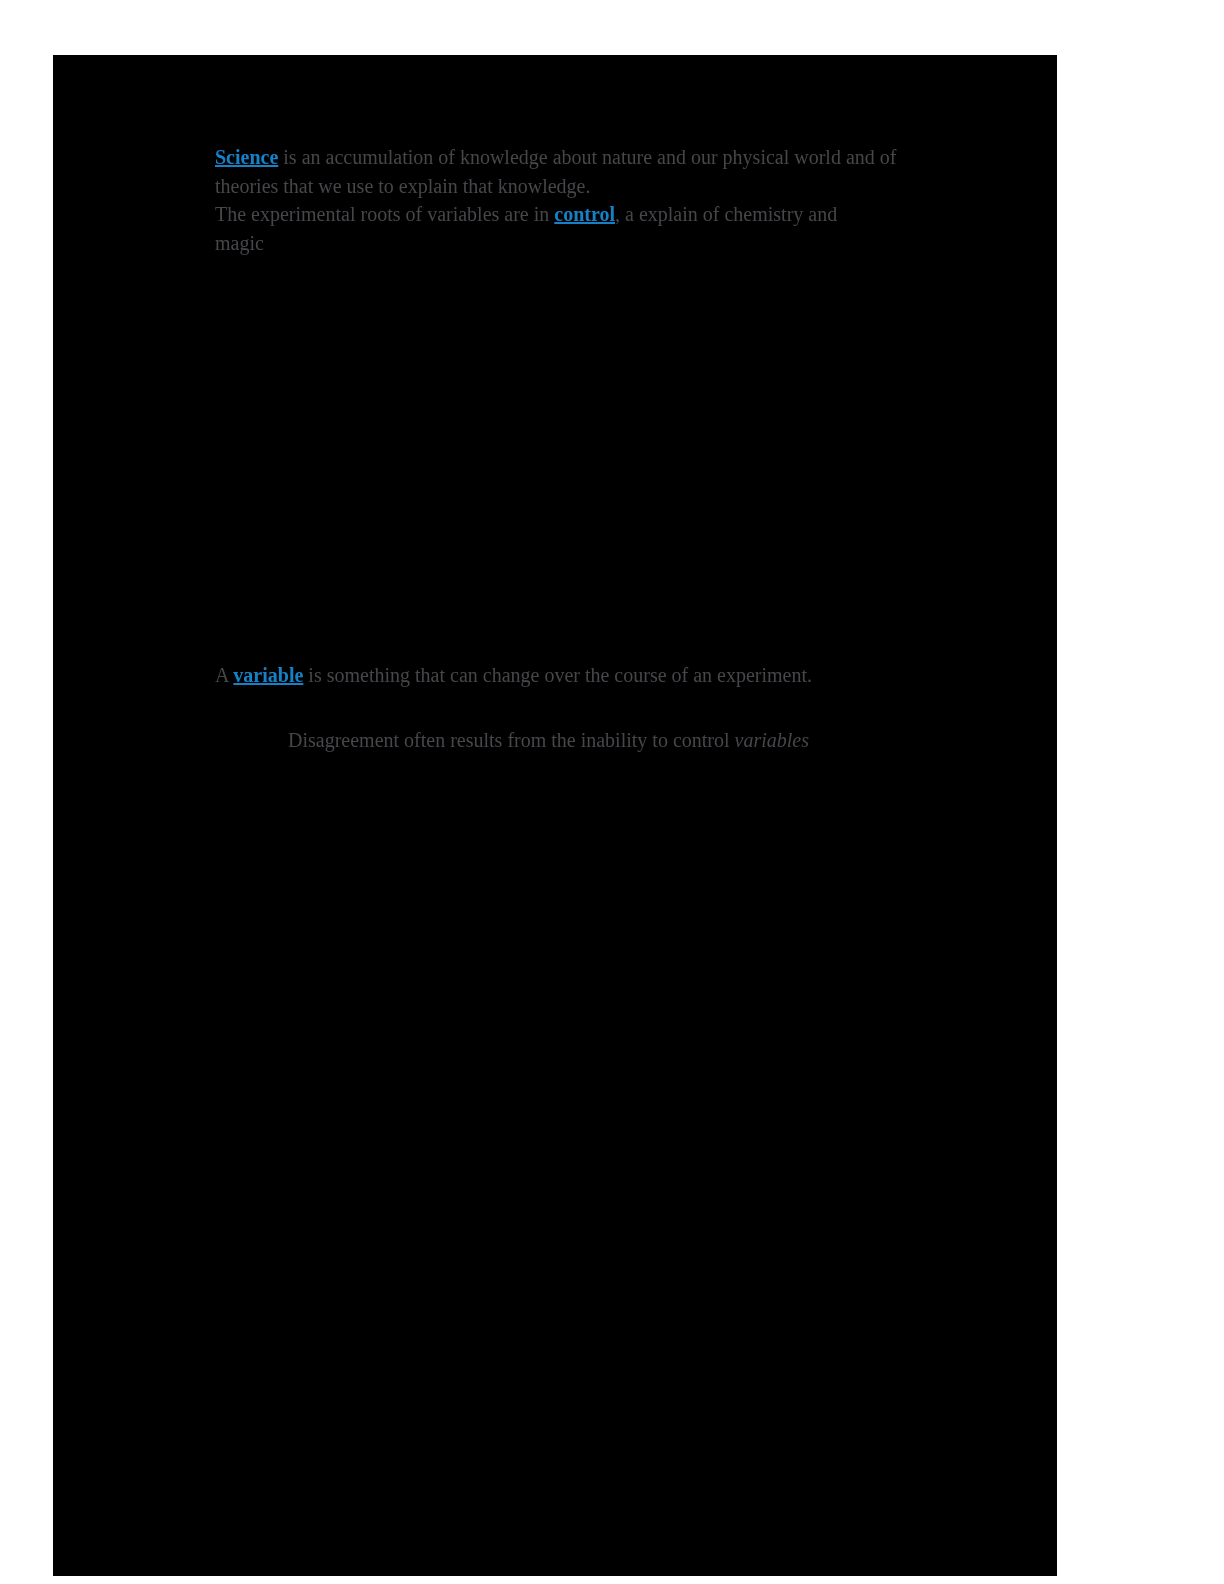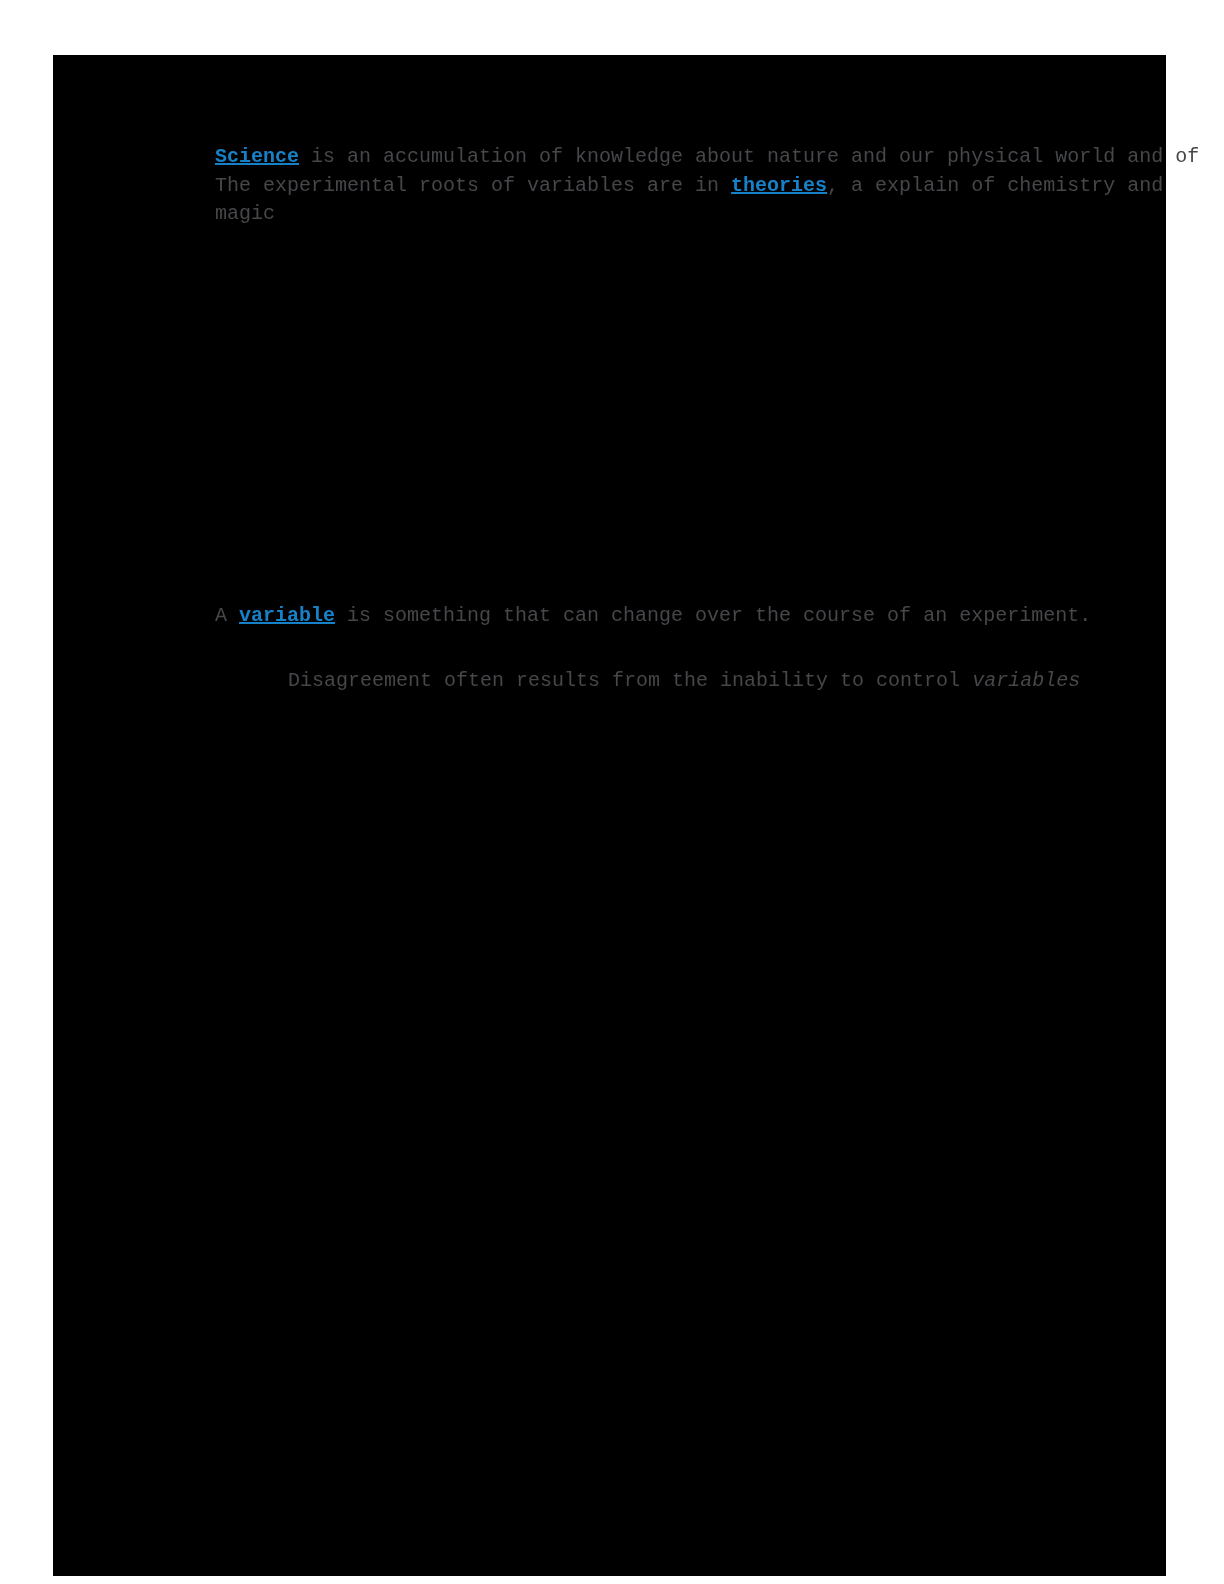--- a/index.html
+++ b/index.html
@@ -12,54 +12,54 @@
   html,body{width:1224px;height:1584px;background:var(--canvas-bg);overflow:hidden;}
   .canvas{
     position:relative;
     width:1224px;height:1584px;
     background:var(--canvas-bg);
     font-family:"Liberation Serif","DejaVu Serif",serif;
   }
   .page{
     position:absolute;
     left:53px;top:55px;
-    width:1113px;height:1521px;
+    width:1004px;height:1521px;
     background:var(--page-bg);
-    font-family:Liberation Mono, monospace;
   }
   .para{
     position:absolute;
     left:162px;
     width:920px;
     font-size:20px;
     line-height:28.6px;
     color:var(--body-text);
   }
   .para-science{top:88px;}
-  .para-variable{top:547px;}
+  .para-variable{top:606px;}
   .line{white-space:pre;}
   .line.indent{padding-left:73px;margin-top:36px;}
   .run.body{color:var(--body-text);}
   .run.link{
     color:var(--link);
     font-weight:700;
     text-decoration:underline;
     text-decoration-color:var(--link);
     cursor:pointer;
   }
   .run.italic{color:var(--body-text);font-style:italic;}
 </style>
 </head>
 <body>
 
 <div class="canvas">
   <div class="page">
     <div class="para para-science" id="para-0">
         <div class="line"><span class="run link">Science</span><span class="run body"> is an accumulation of knowledge about nature and our physical world and of</span></div>
-        <div class="line"><span class="run body">The experimental roots of variables are in </span><span class="run link">theories</span><span class="run body">, a explain of chemistry and</span></div>
+        <div class="line"><span class="run body">theories that we use to explain that knowledge.</span></div>
+        <div class="line"><span class="run body">The experimental roots of variables are in </span><span class="run link">control</span><span class="run body">, a explain of chemistry and</span></div>
         <div class="line"><span class="run body">magic</span></div>
       </div>
     <div class="para para-variable" id="para-1">
         <div class="line"><span class="run body">A </span><span class="run link">variable</span><span class="run body"> is something that can change over the course of an experiment.</span></div>
         <div class="line indent"><span class="run body">Disagreement often results from the inability to control </span><span class="run italic">variables</span></div>
       </div>
   </div>
 </div>
 
 </body></html>

